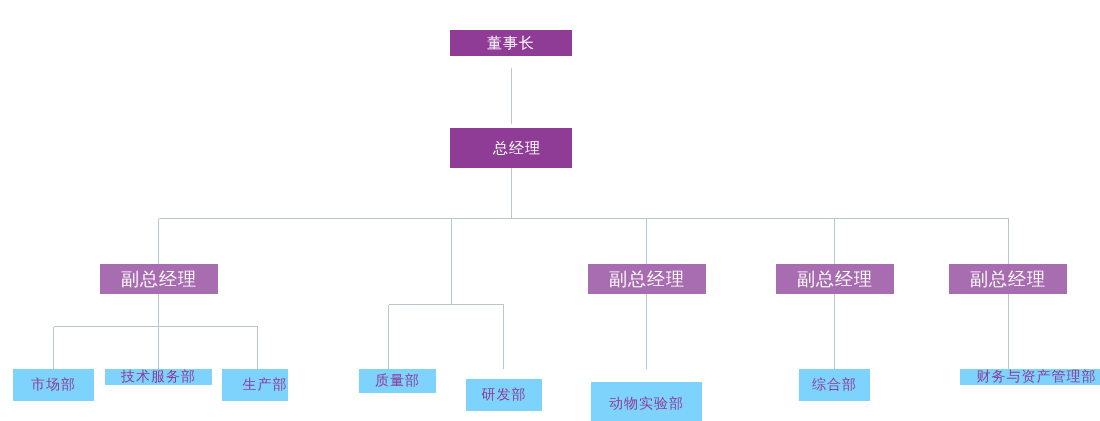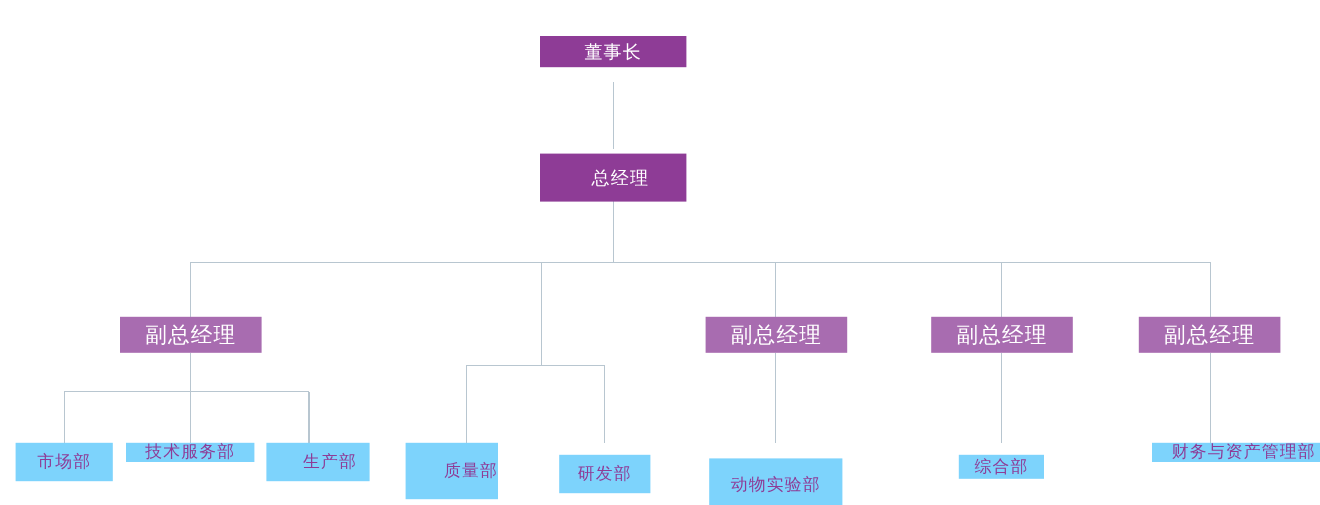--- a/index.html
+++ b/index.html
@@ -108,32 +108,32 @@
   <div class="node level-vp" style="left:949px; top:264px; width:118px; height:30px;">
     <span>副总经理</span>
   </div>
 
   <div class="node level-dept" style="left:13px; top:369px; width:81px; height:32px;">
     <span>市场部</span>
   </div>
   <div class="node level-dept" style="left:105px; top:369px; width:107px; height:16px;">
     <span>技术服务部</span>
   </div>
-  <div class="node level-dept" style="left:222px; top:369px; width:86px; height:32px;padding-left:20px;">
+  <div class="node level-dept" style="left:222px; top:369px; width:66px; height:32px;padding-left:20px;">
     <span>生产部</span>
   </div>
-  <div class="node level-dept" style="left:338px; top:369px; width:77px; height:47px;justify-content:flex-end;">
+  <div class="node level-dept" style="left:359px; top:369px; width:77px; height:24px;">
     <span>质量部</span>
   </div>
   <div class="node level-dept" style="left:466px; top:379px; width:76px; height:32px;">
     <span>研发部</span>
   </div>
   <div class="node level-dept" style="left:591px; top:382px; width:111px; height:44px;">
     <span>动物实验部</span>
   </div>
-  <div class="node level-dept" style="left:799px; top:369px; width:71px; height:20px;margin-top:10px;">
+  <div class="node level-dept" style="left:799px; top:369px; width:71px; height:32px;">
     <span>综合部</span>
   </div>
   <div class="node level-dept" style="left:960px; top:369px; width:153px; height:16px;">
     <span>财务与资产管理部</span>
   </div>
 
 </div>
 
 </body></html>

